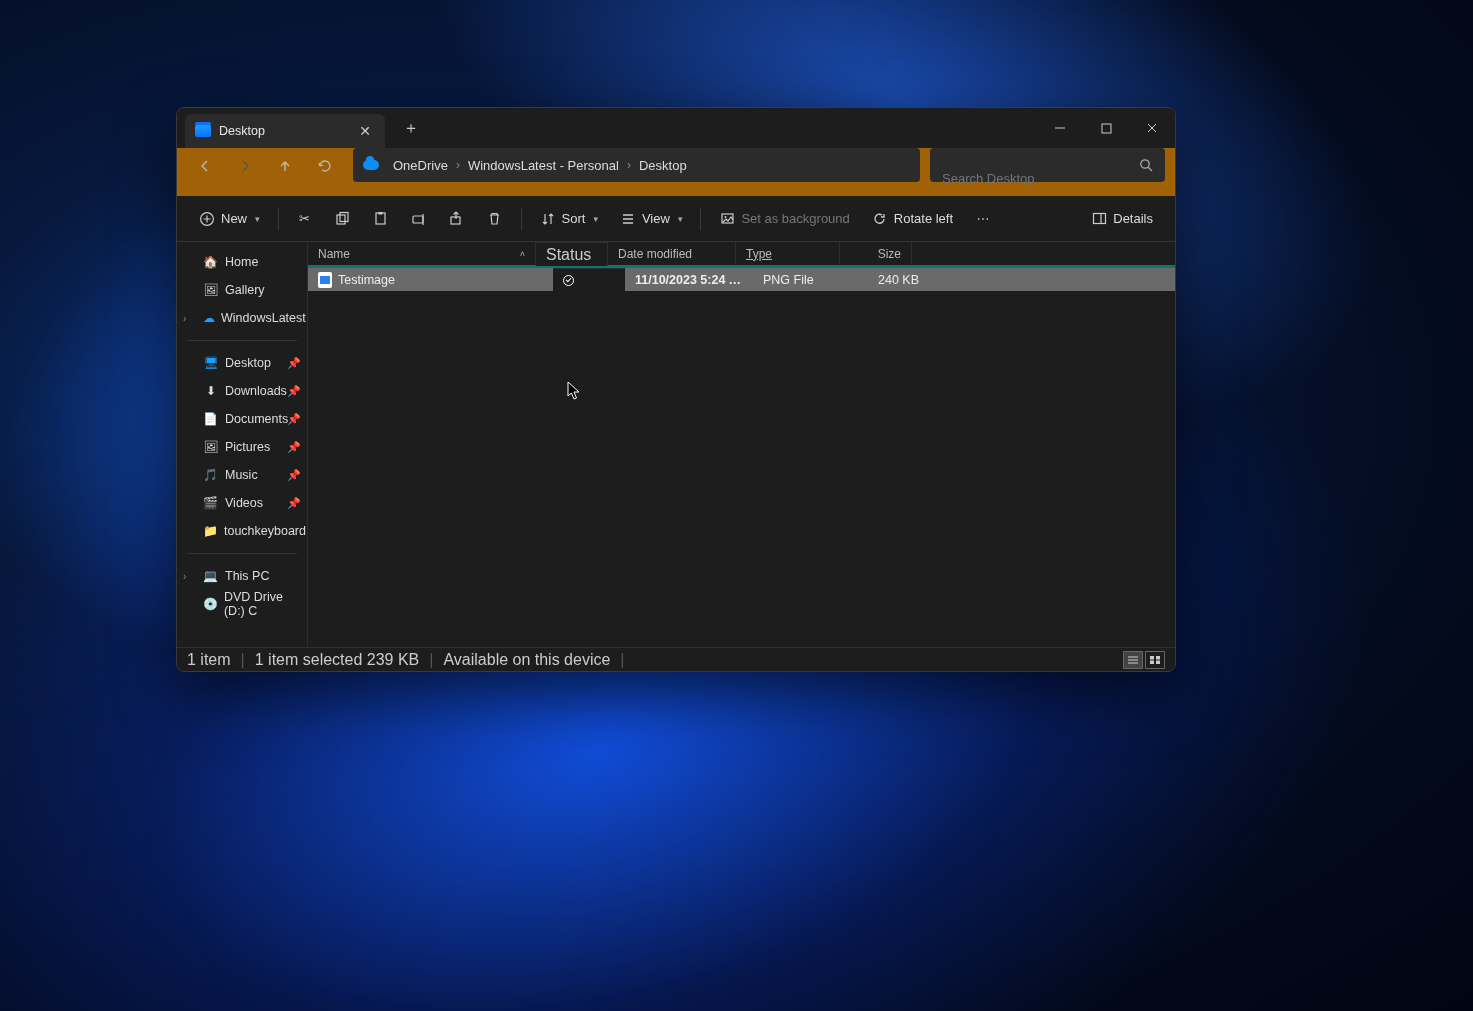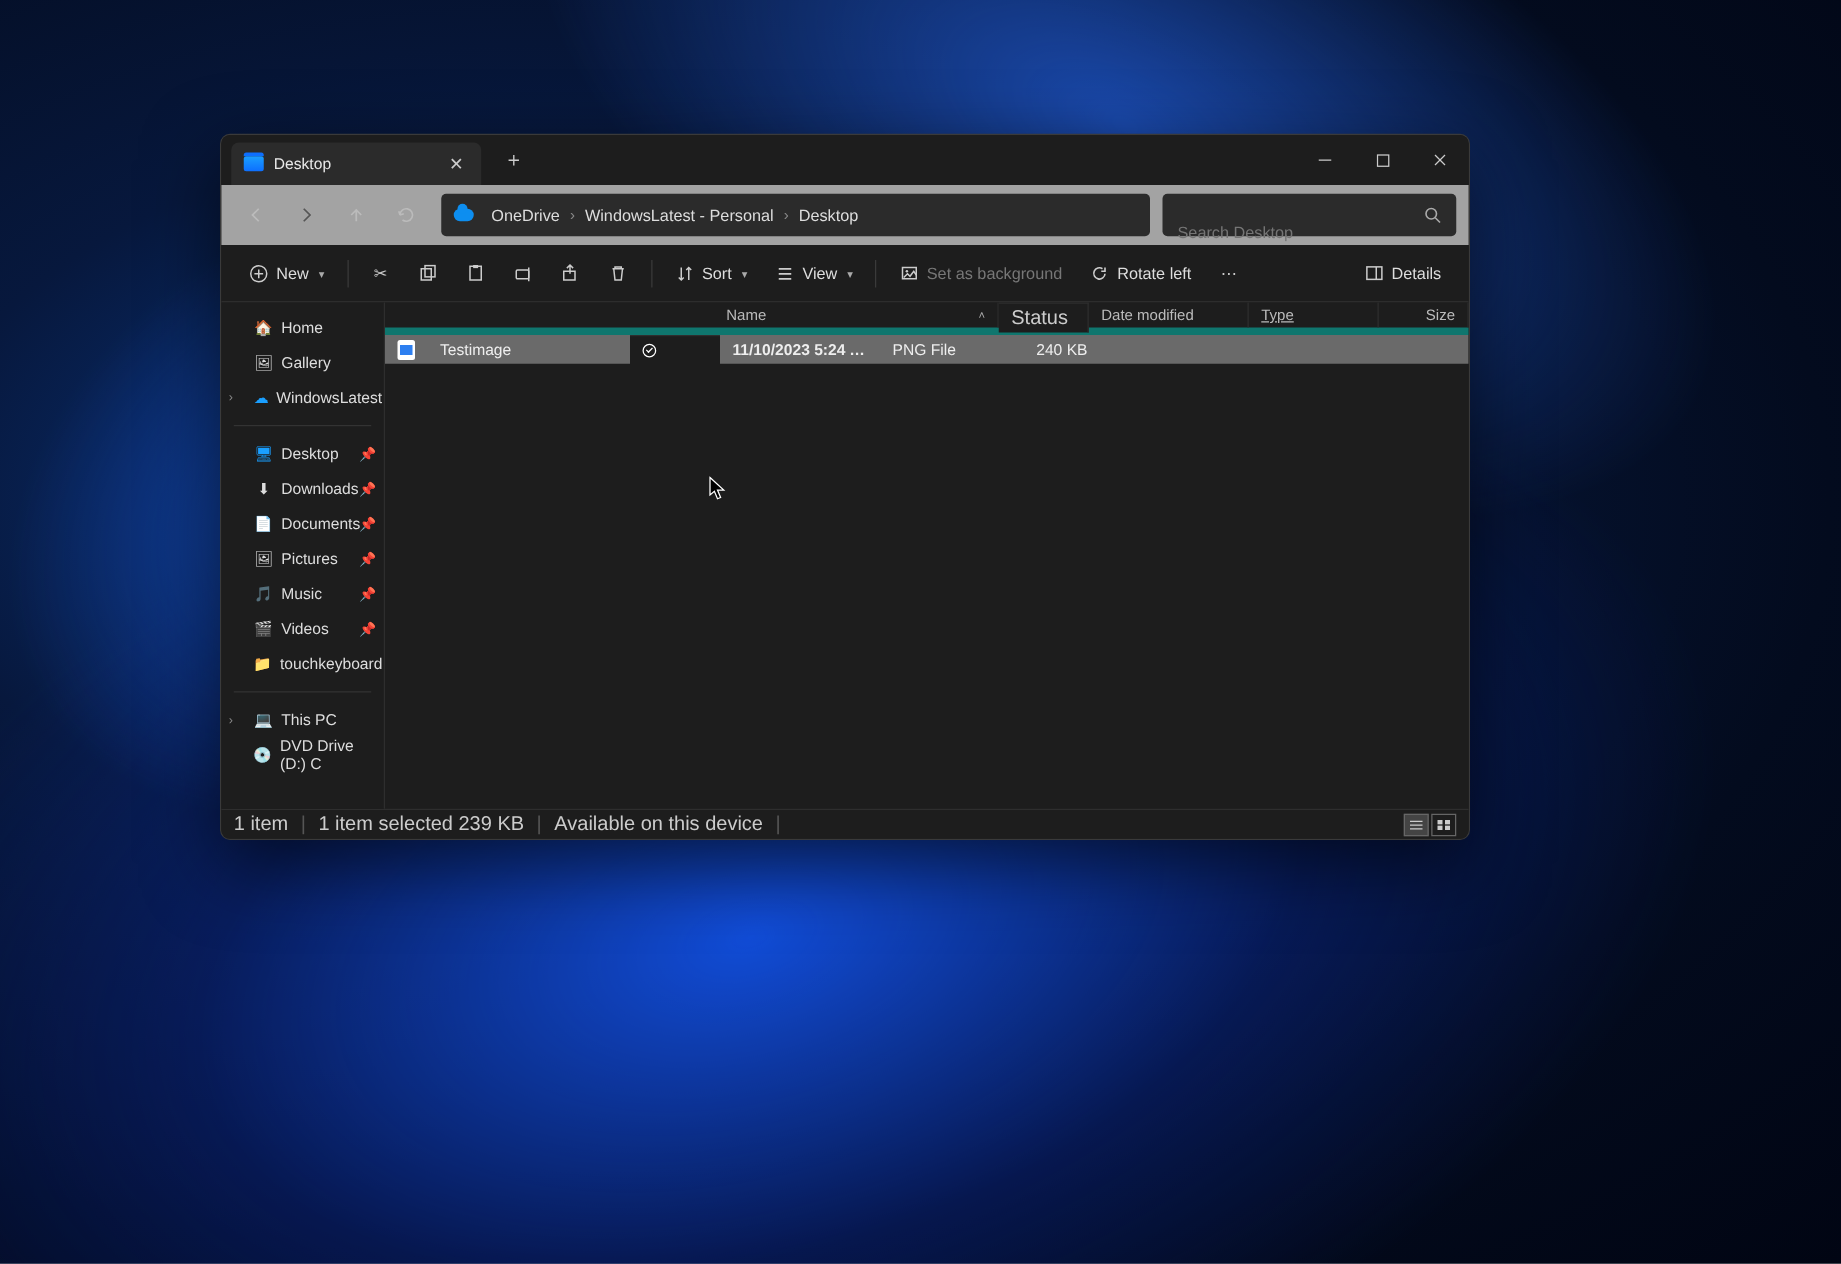--- a/index.html
+++ b/index.html
@@ -32,21 +32,21 @@
          background: #2b2b2b; border-radius: 6px 6px 0 0; padding: 0 8px 0 10px; width: 200px; }
   .tab-icon { width: 16px; height: 12px; background: linear-gradient(180deg,#1a9fff 0%,#0d6fff 100%); border-radius: 2px; margin-right: 8px; position:relative; }
   .tab-icon::before { content:""; position:absolute; top:-3px; left:0; width:16px; height:3px; background:#0d6fff; border-radius:2px 2px 0 0; }
   .tab-title { color: #e8e8e8; font-size: 12.5px; flex: 1; }
   .tab-close { color:#ccc; font-size:14px; padding:2px 6px; border-radius:3px; cursor:pointer; }
   .new-tab { color:#ccc; font-size:16px; margin-left:10px; padding:4px 8px; cursor:pointer; }
   .win-controls { margin-left:auto; display:flex; }
   .win-btn { width:46px; height:40px; display:flex; align-items:center; justify-content:center; color:#ccc; cursor:pointer; }
 
   
-  .navrow { height:48px; background:#a3a3a3; display:flex; align-items:center; padding:0 10px; gap:4px; }
+  .navrow { height:48px; background:#a16207; display:flex; padding:0 10px; gap:4px; }
   .nav-btn { width:36px; height:36px; display:flex; align-items:center; justify-content:center; color:#bbb; border-radius:4px; cursor:pointer; }
   .nav-btn.disabled { color:#555; }
   .addr { flex:1; height:34px; background:#2b2b2b; border-radius:4px; display:flex; align-items:center; padding:0 10px; margin:0 6px; }
   .addr-seg { display:flex; align-items:center; color:#ddd; font-size:13px; padding:4px 6px; border-radius:3px; cursor:pointer; }
   .addr-sep { color:#888; font-size:12px; padding:0 2px; }
   .cloud-icon { width:16px; height:10px; background:#0d8ef0; border-radius:6px; margin-right:8px; position:relative; }
   .cloud-icon::before { content:""; position:absolute; left:3px; top:-4px; width:8px; height:8px; background:#0d8ef0; border-radius:50%; }
   .search { width:235px; height:34px; background:#2b2b2b; border-radius:4px; display:flex; align-items:center; padding:0 12px; }
   .search input { flex:1; background:transparent; border:none; color:#ddd; font-size:13px; outline:none;margin-top:26px; }
   .search-ic { color:#aaa; }
@@ -65,29 +65,29 @@
   .body { flex:1; display:flex; min-height:0; }
   .sidebar { width:131px; background:#1d1d1d; border-right:1px solid #2e2e2e; overflow-y:auto; padding:6px 0; position:relative; }
   .sidebar::-webkit-scrollbar { width:3px; } .sidebar::-webkit-scrollbar-thumb { background:#444; }
   .sb-item { display:flex; align-items:center; height:28px; padding:0 6px 0 26px; color:#ddd; font-size:12.5px; cursor:pointer; position:relative; }
   .sb-item .pin { position:absolute; right:6px; color:#888; font-size:11px; }
   .sb-item .exp { position:absolute; left:6px; color:#888; font-size:10px; }
   .sb-ic { width:16px; height:16px; margin-right:6px; display:inline-flex; align-items:center; justify-content:center; font-size:12px; }
   .sb-div { height:1px; background:#333; margin:8px 10px; }
 
   .main { flex:1; background:#1d1d1d; display:flex; flex-direction:column; }
-  .cols { display:flex; height:26px; border-bottom:6px solid #0f766e; color:#bbb; font-size:12px;justify-content:flex-end; }
+  .cols { display:flex; height:26px; border-bottom:3px solid #0f766e; color:#bbb; font-size:12px; }
   .col { display:flex; align-items:center; padding:0 10px; border-right:1px solid #2e2e2e; cursor:pointer; }
   .col.name { width:228px; } .col.status { width:72px; } .col.date { width:128px; } .col.type { width:104px;text-decoration:underline; } .col.size { width:72px; justify-content:flex-end; border-right:1px solid #2e2e2e;}
   .sort-ind { margin-left:auto; font-size:9px; color:#aaa; }
   .filelist { flex:1; overflow:auto; }
   .row { display:flex; height:23px; align-items:center; color:#eee; font-size:12.5px; cursor:pointer; }
   .row.sel { background:#6a6a6a; }
   .cell { padding:0 10px; overflow:hidden; white-space:nowrap; text-overflow:ellipsis; }
-  .cell.name { width:196px; display:flex; align-items:center; gap:20px; }
+  .cell.name { width:245px; display:flex; align-items:center; gap:6px; }
   .cell.status { width:72px; text-align:center; font-size:10px; }
   .cell.date { width:128px;font-weight:bold; } .cell.type { width:104px; } .cell.size { width:72px; text-align:right; }
   .file-ic { width:14px; height:16px; background:#fff; border-radius:2px; position:relative; }
   .file-ic::after { content:""; position:absolute; left:2px; top:4px; width:10px; height:8px; background:#2d7ff0; }
 
   .cursor { position:absolute; left:390px; top:273px; width:14px; height:20px; pointer-events:none; z-index:50; }
 
   .status { height:24px; background:#1d1d1d; border-top:1px solid #2e2e2e; display:flex; align-items:center; padding:0 10px; color:#ccc; font-size:16px; gap:10px; }
   .status .ssep { color:#555; }
   .status .right { margin-left:auto; display:flex; gap:2px; }

